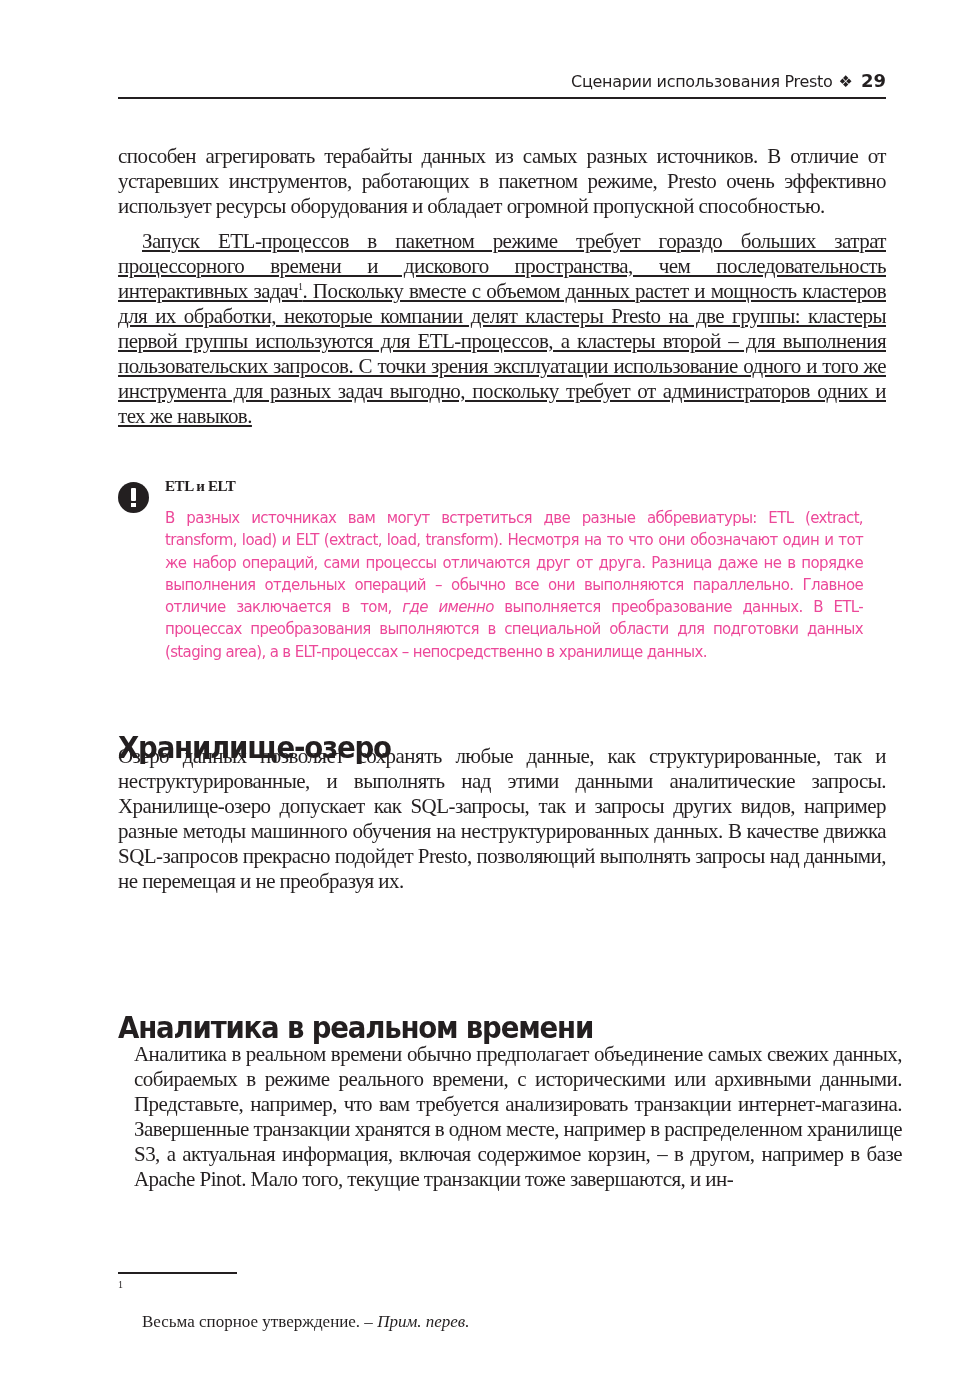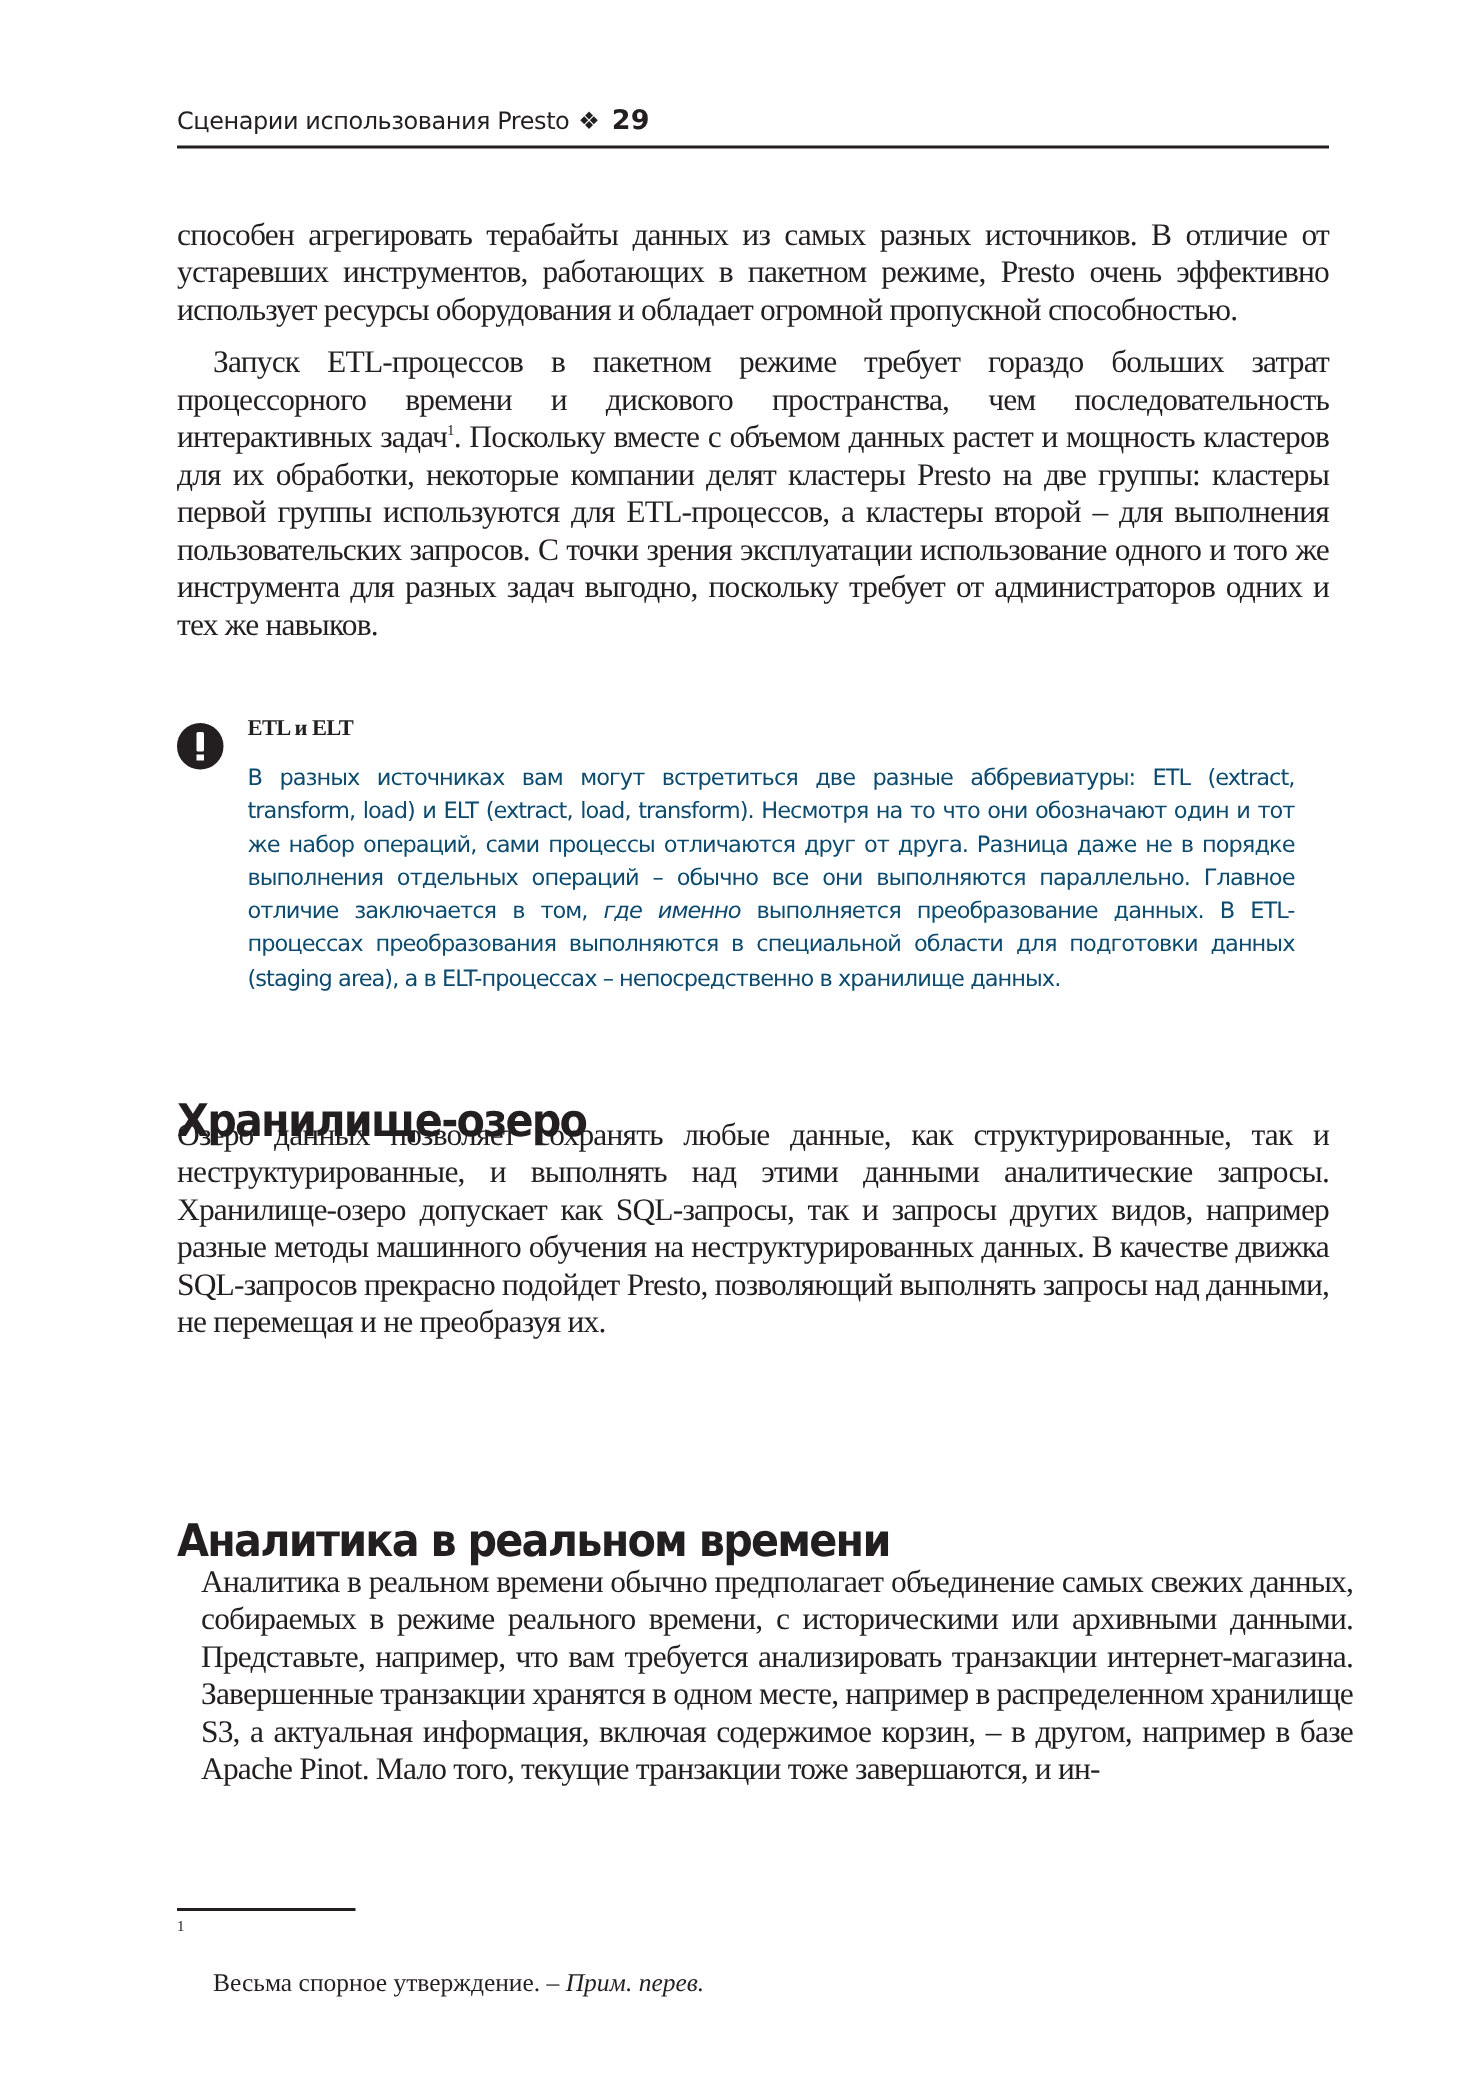--- a/index.html
+++ b/index.html
@@ -2,48 +2,48 @@
 <html><head>
 <meta charset="utf-8">
 <style>
   html, body { margin: 0; padding: 0; background: #ffffff; }
   body { width: 974px; height: 1388px; position: relative; overflow: hidden; color: #231f20; }
   .page { position: absolute; left: 118px; top: 0; width: 768px; }
 
   .running-head {
     position: absolute; left: 0; top: 70px; width: 768px; height: 26px;
     font-family: "DejaVu Sans", sans-serif; font-size: 16px; color: #231f20;
-    text-align: left; white-space: nowrap;
+    text-align: right; white-space: nowrap;
   }
   .running-head .title { letter-spacing: -0.3px; }
   .running-head .orn { display: inline-block; margin: 0 8px 0 6px; font-size: 16px; }
   .running-head .pnum { font-weight: bold; font-size: 18px; }
   .head-rule { position: absolute; left: 0; top: 97px; width: 768px; height: 2px; background: #231f20; }
 
   .body-text {
     font-family: "Liberation Serif", "DejaVu Serif", serif;
     font-size: 21px; line-height: 25px; text-align: justify; color: #231f20;
     letter-spacing: -0.55px; word-spacing: 0px;
   }
   .p1 { position: absolute; left: 0; top: 144px; width: 768px; margin: 0; }
-  .p2 { position: absolute; left: 0; top: 229px; width: 768px; margin: 0; text-indent: 24px; }
+  .p2 { position: absolute; left: 0; top: 229px; width: 768px; margin: 0; text-indent: 24px; text-decoration: underline; }
   sup.fnref { font-size: 10px; line-height: 0; vertical-align: super; }
 
   .note { position: absolute; left: 0; top: 478px; width: 768px; }
   .note .icon { position: absolute; left: 0; top: 4px; width: 31px; height: 31px; border-radius: 50%; background: #231f20; }
   .note .icon .bar { position: absolute; left: 13px; top: 6px; width: 5px; height: 13px; background: #fff; border-radius: 1px; }
   .note .icon .dot { position: absolute; left: 13px; top: 21px; width: 5px; height: 4px; background: #fff; }
   .note .note-title {
     position: absolute; left: 47px; top: 0; font-family: Liberation Serif, serif; font-weight: bold;
     font-size: 15px; letter-spacing: -0.4px;
   }
   .note .note-body {
     position: absolute; left: 47px; top: 29px; width: 698px; margin: 0;
     font-family: "DejaVu Sans", sans-serif; font-size: 15px; line-height: 22.3px;
-    letter-spacing: -0.65px; text-align: justify; color: #0c4a6e;
+    letter-spacing: -0.65px; text-align: justify; color: #ec4899;
   }
 
   .h2 {
     position: absolute; left: 0; margin: 0;
     font-family: "DejaVu Sans", sans-serif; font-weight: bold; font-size: 30px;
     letter-spacing: -1.3px; color: #231f20; transform: scaleX(0.92); transform-origin: left;
   }
   .h2a { top: 730px; }
   .h2b { top: 1010px; }
   .p3 { position: absolute; left: 0; top: 744px; width: 768px; margin: 0; }

